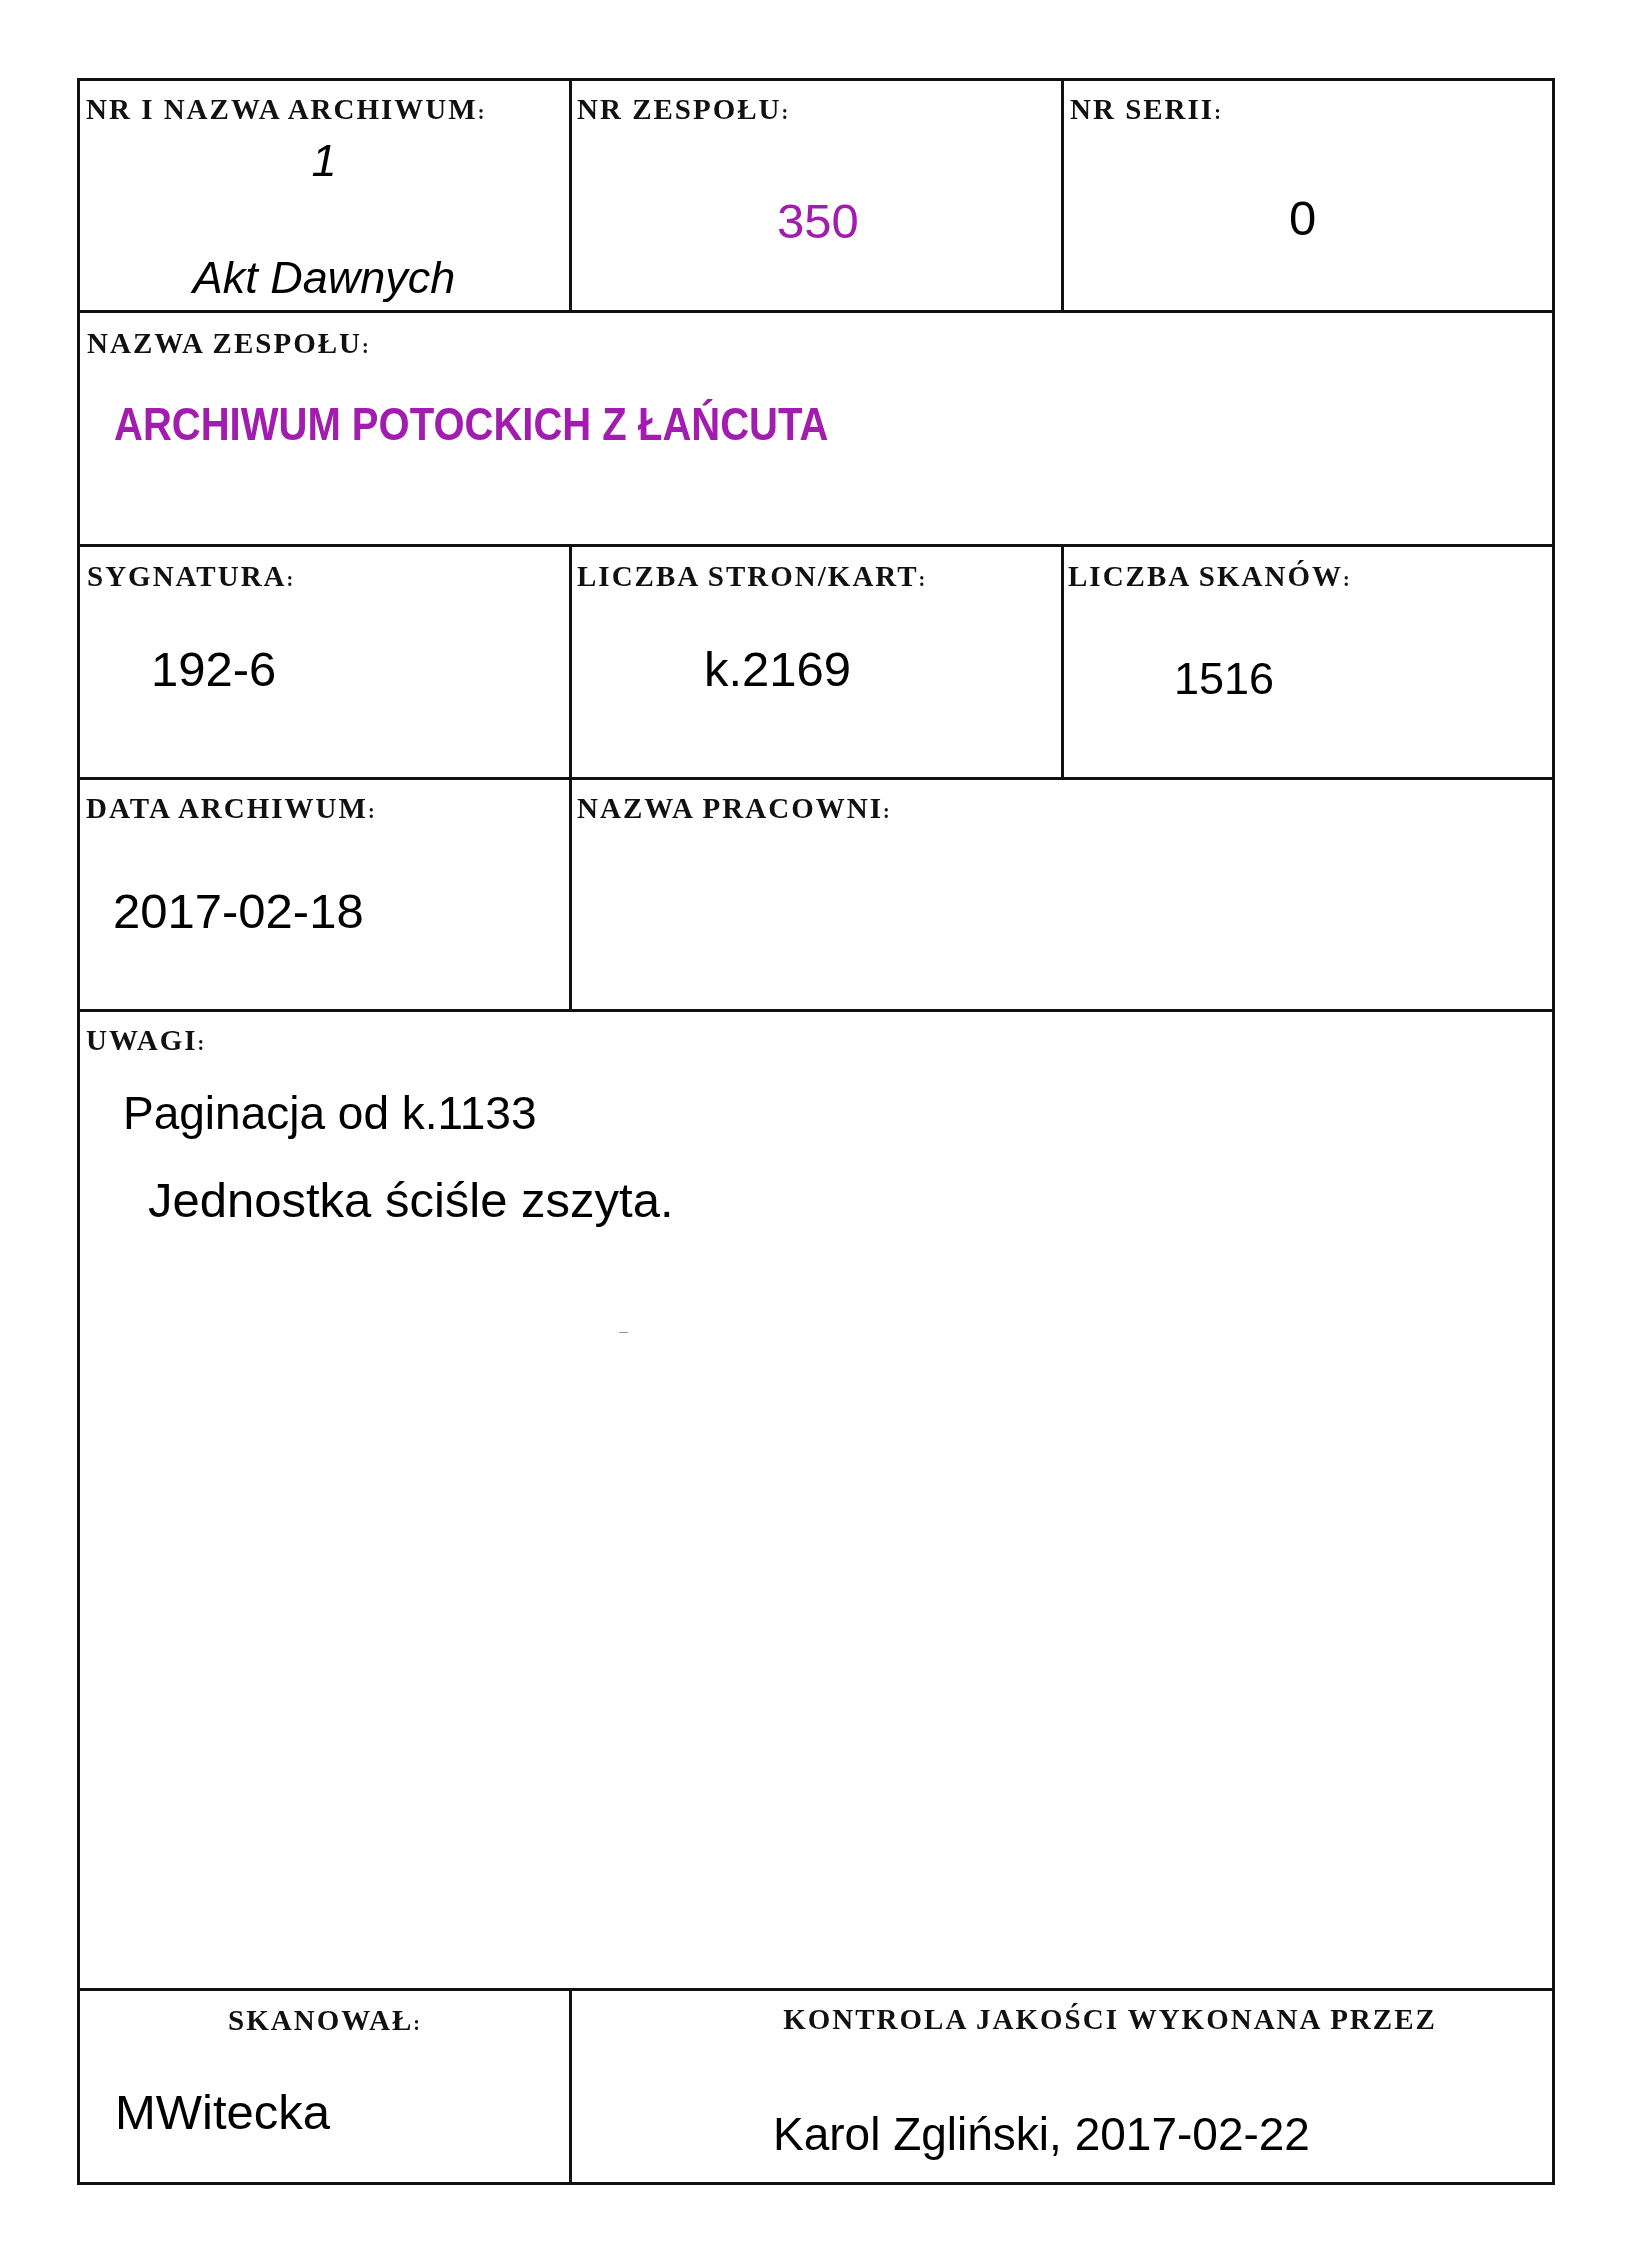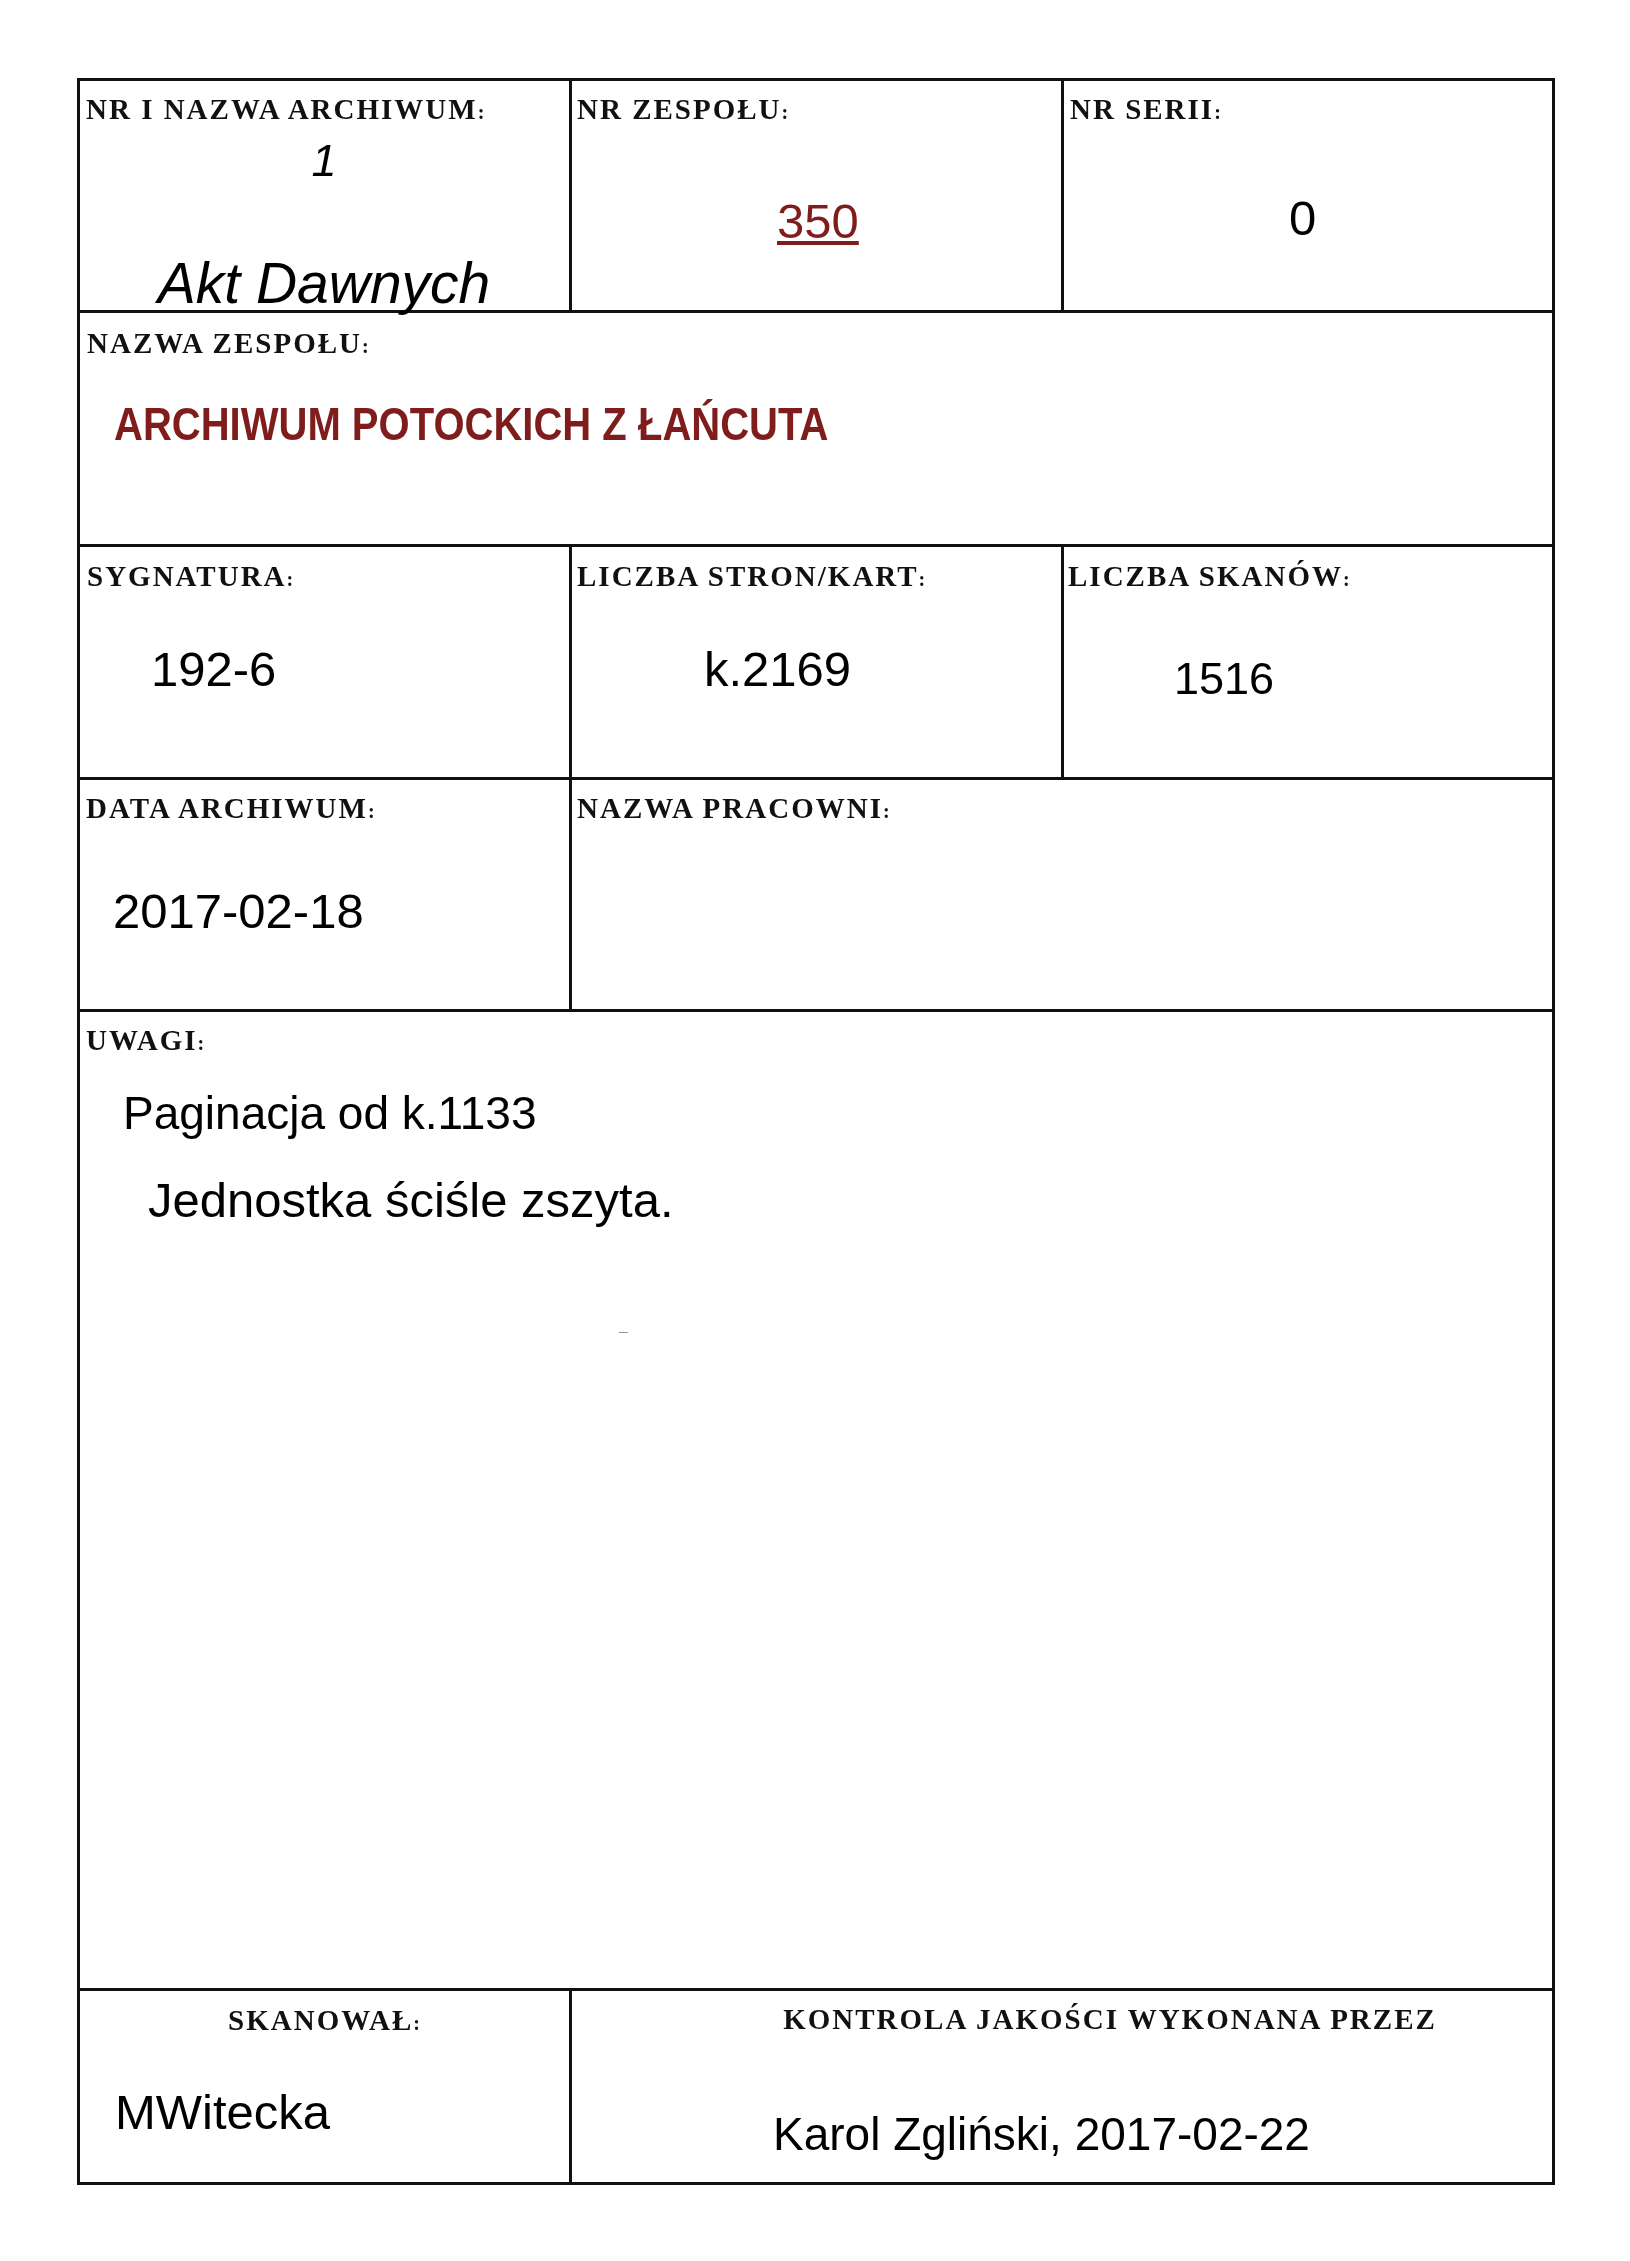--- a/index.html
+++ b/index.html
@@ -11,21 +11,21 @@
   .label {
     position: absolute; white-space: nowrap; line-height: 1;
     font-family: Liberation Serif, serif; font-weight: bold;
     font-size: 29px; letter-spacing: 2px; color: #111;
   }
   .label .colon { font-size: 20px; letter-spacing: 0; }
   .val {
     position: absolute; white-space: nowrap; line-height: 1;
     font-family: "Liberation Sans", sans-serif; font-size: 49px; color: #000;
   }
-  .val.gray { color: #7f1d1d; text-decoration: underline; }
+  .val.gray { color: #a21caf; }
   .val.bold { font-weight: bold; }
   .val.italic { font-style: italic; }
   .center-col1 { left: 78px; width: 492px; text-align: center; }
   .center-col23 { left: 570px; width: 1080px; text-align: center; }
   .title-cond { display: inline-block; transform: scaleX(0.87); transform-origin: left center; }
   .paren { font-size: 18.4px; letter-spacing: 0; }
   .mark { position: absolute; left: 619px; top: 1332px; width: 8.5px; height: 1.3px; background: #9a9a9a; }
 </style>
 </head>
 <body>
@@ -43,21 +43,21 @@
   <div class="vline" style="left:1061px; top:80px; height:232px;"></div>
   <div class="vline" style="left:569px; top:545px; height:233px;"></div>
   <div class="vline" style="left:1061px; top:545px; height:233px;"></div>
   <div class="vline" style="left:569px; top:779px; height:232px;"></div>
   <div class="vline" style="left:569px; top:1989px; height:194px;"></div>
 
   <div class="label" style="left:86px; top:95px;">
     <span>NR I NAZWA ARCHIWUM</span><span class="colon">:</span>
   </div>
   <div class="val italic center-col1" style="top:138px; font-size:45px;">1</div>
-  <div class="val italic center-col1" style="top:255px; font-size:57px;">Akt Dawnych</div>
+  <div class="val italic center-col1" style="top:255px; font-size:45px;">Akt Dawnych</div>
 
   <div class="label" style="left:577px; top:95px;">
     <span>NR ZESPOŁU</span><span class="colon">:</span>
   </div>
   <div class="val gray" style="left:777px; top:197px;">350</div>
 
   <div class="label" style="left:1070px; top:95px;">
     <span>NR SERII</span><span class="colon">:</span>
   </div>
   <div class="val" style="left:1289px; top:194px;">0</div>

